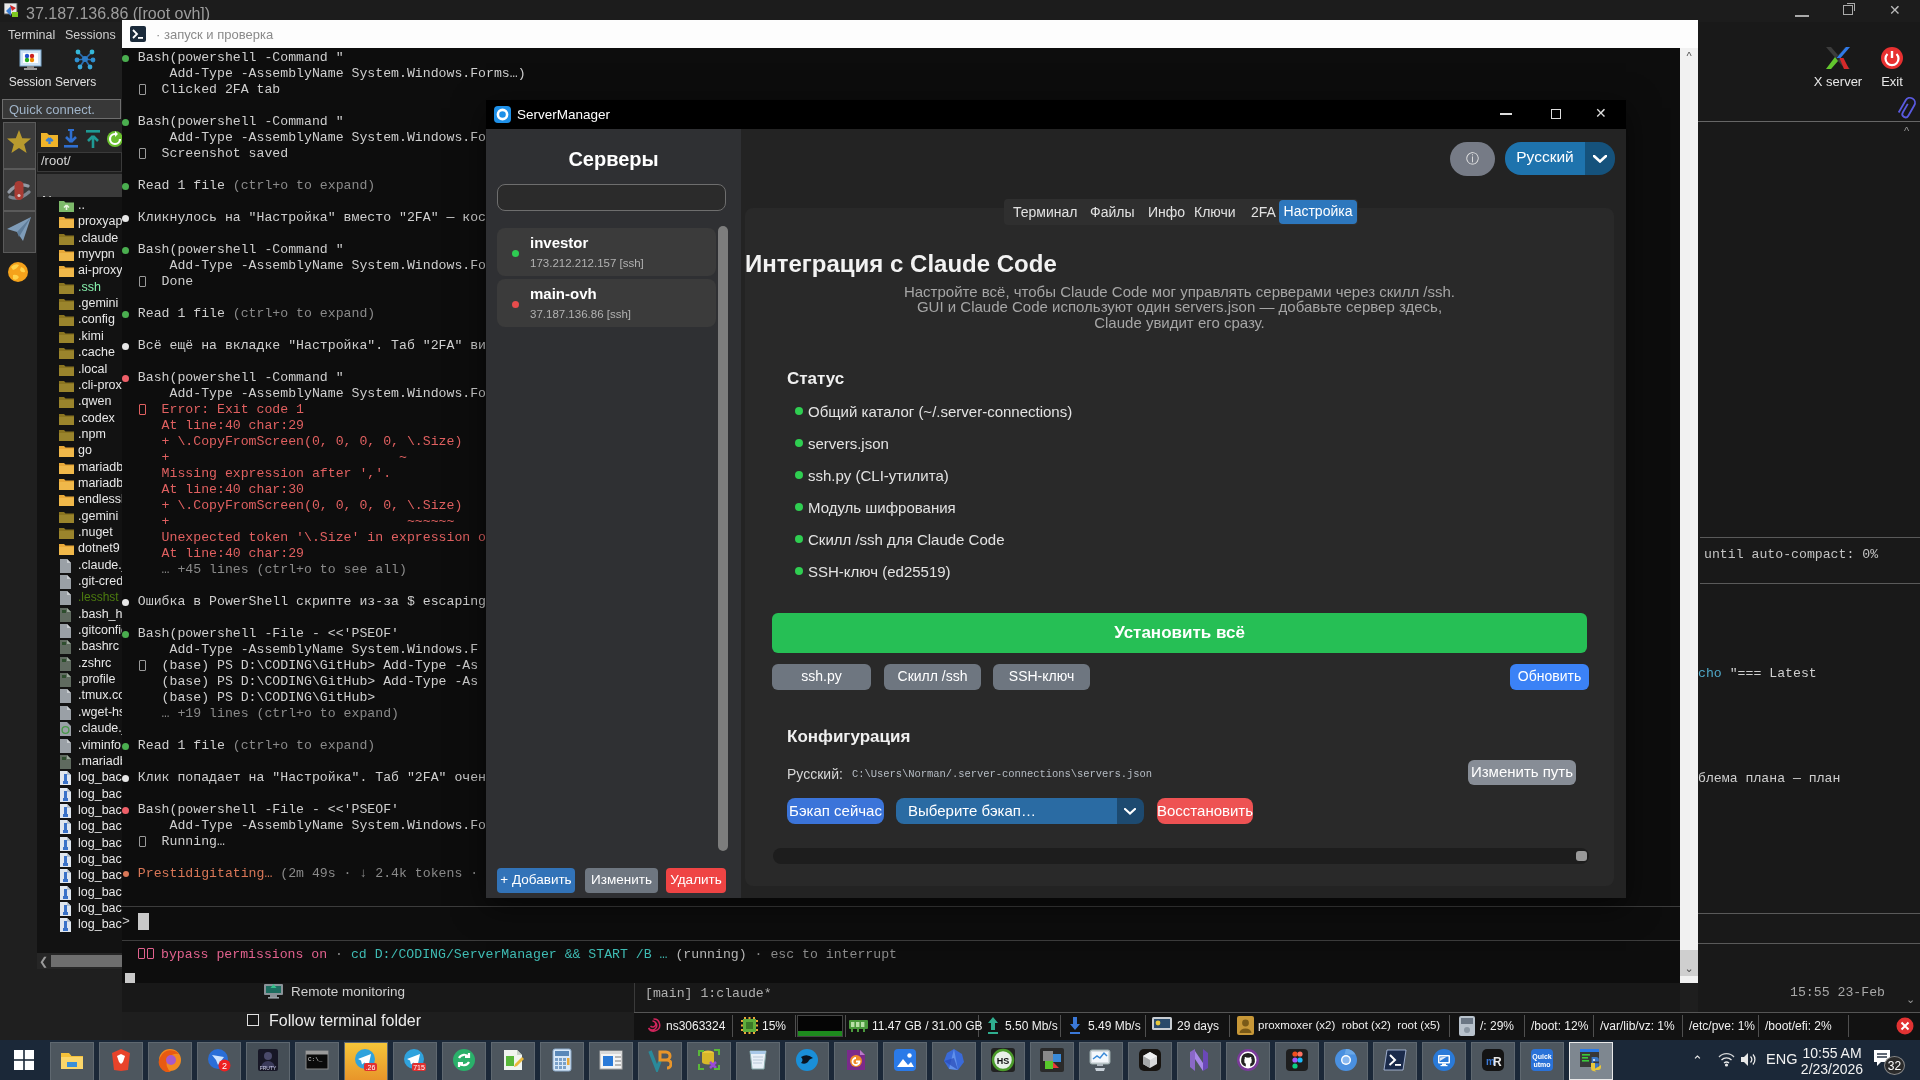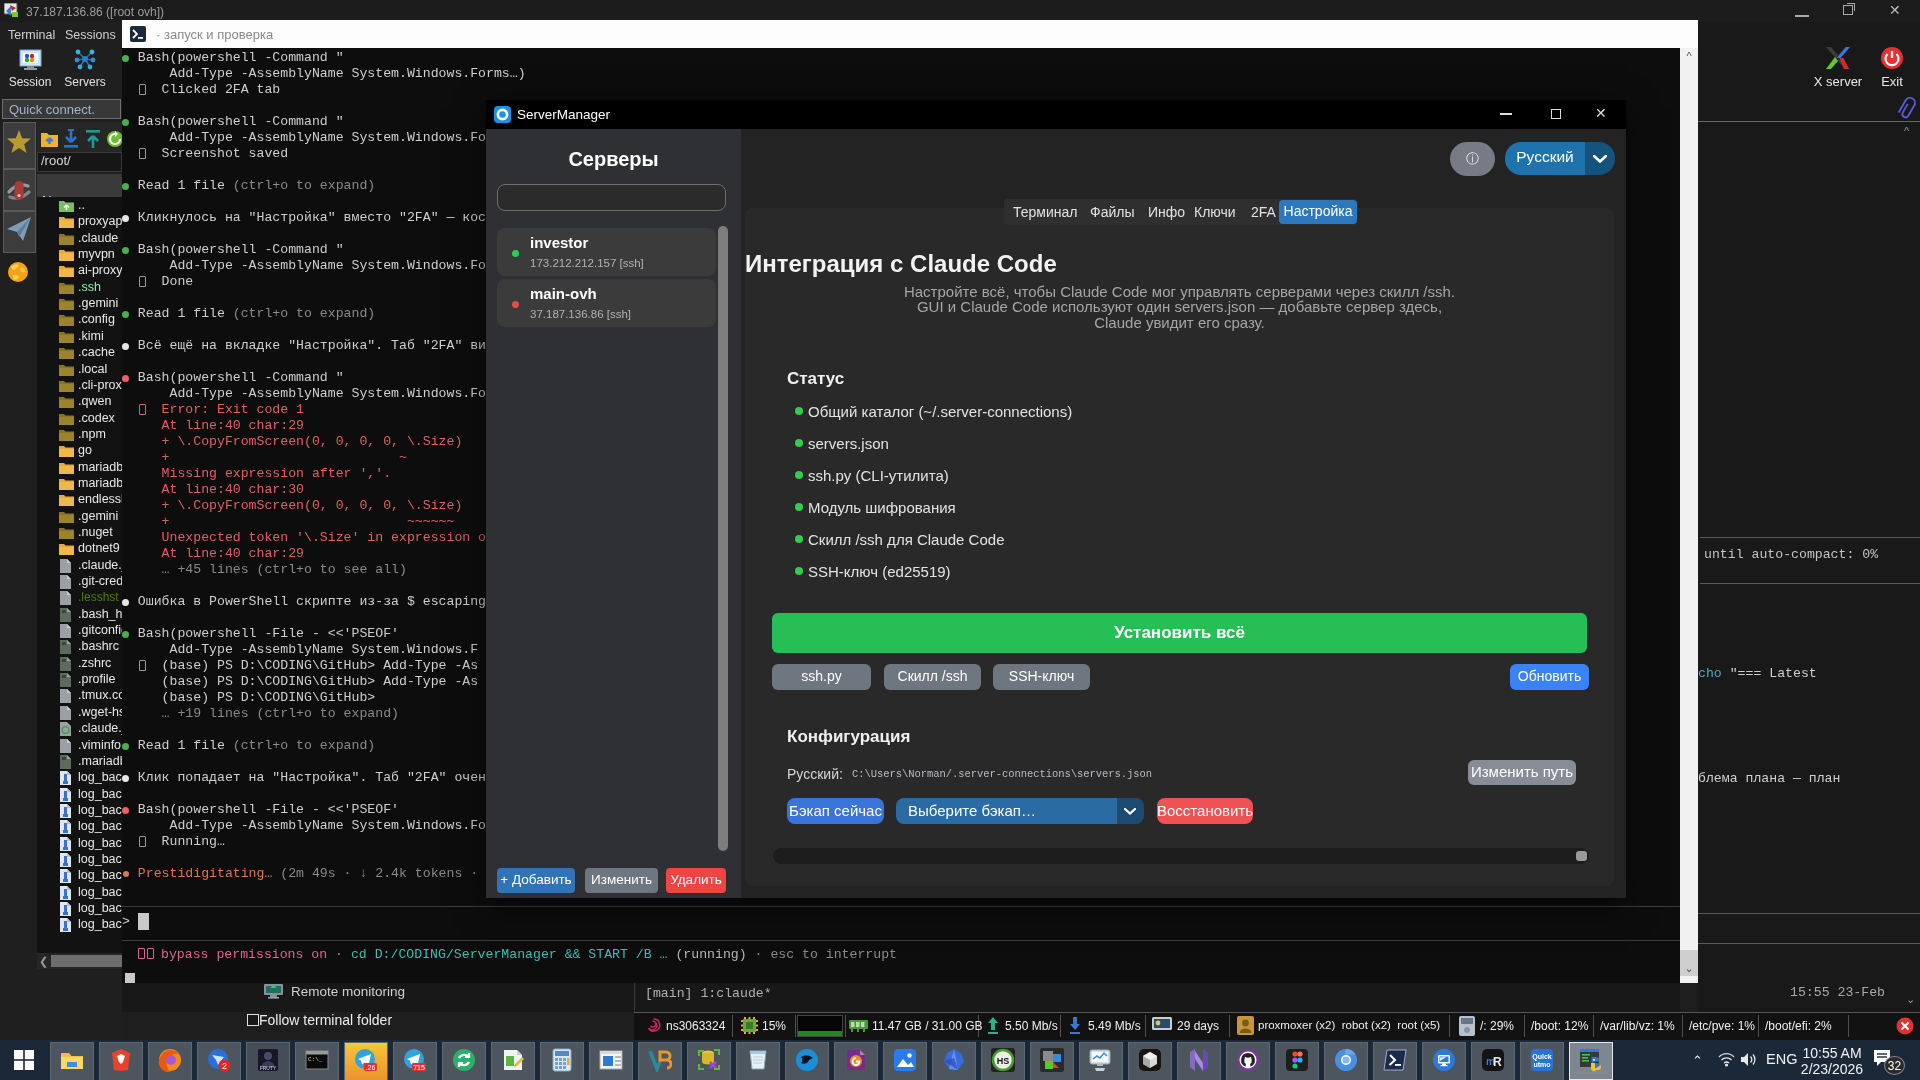--- a/index.html
+++ b/index.html
@@ -13,21 +13,21 @@
 </style></head><body>
 <div id="stage">
 
 <div class="abs" style="left:0;top:0;width:1920px;height:22px;background:#1c1c1c"></div>
 <svg class="abs" style="left:4px;top:3px" width="16" height="16" viewBox="0 0 16 16">
  <rect x="0" y="0" width="13" height="11" fill="#e8e8e8" stroke="#555"></rect>
  <path d="M2 8 L7 3 L7 13 Z" fill="#3a7fd5"></path>
  <path d="M6 2 L12 5 L8 8 Z" fill="#cc2222"></path>
  <rect x="8" y="9" width="6" height="5" fill="#7ec820"></rect>
 </svg>
-<div class="abs" style="left:26px;top:5px;font-size:12px;color:#9d9d9d">37.187.136.86 ([root ovh])</div>
+<div class="abs" style="left:26px;top:5px;font-size:16px;color:#9d9d9d">37.187.136.86 ([root ovh])</div>
 <div class="abs" style="left:1795px;top:3px;width:14px;height:14px;border-bottom:2px solid #aaa;"></div>
 <div class="abs" style="left:1843px;top:5px;width:10px;height:10px;border:1px solid #aaa"></div>
 <div class="abs" style="left:1847px;top:3px;width:8px;height:8px;border:1px solid #aaa;border-bottom:0;border-left:0"></div>
 <div class="abs" style="left:1889px;top:2px;font-size:14px;color:#bbb">✕</div>
 
 <div class="abs" style="left:0;top:22px;width:122px;height:1018px;background:#1f1f1f"></div>
 <div class="abs" style="left:8px;top:28px;font-size:12.5px;color:#cfcfcf">Terminal</div>
 <div class="abs" style="left:65px;top:28px;font-size:12.5px;color:#cfcfcf">Sessions</div>
 
 <svg class="abs" style="left:19px;top:49px" width="23" height="22" viewBox="0 0 23 22">
@@ -51,21 +51,21 @@
         <line x1="11" y1="11" x2="16" y2="19"></line>
       </g>
  <circle cx="11" cy="11" r="3" fill="#2d7dc8"></circle>
  <circle cx="4" cy="4" r="2.4" fill="#35b8d8"></circle>
       <circle cx="18" cy="4" r="2.4" fill="#35b8d8"></circle>
  <circle cx="3" cy="12" r="2.4" fill="#2f8fd0"></circle>
       <circle cx="19" cy="12" r="2.4" fill="#2f8fd0"></circle>
  <circle cx="6" cy="19" r="2.4" fill="#3aa8d8"></circle>
       <circle cx="16" cy="19" r="2.4" fill="#3aa8d8"></circle>
 </svg>
-<div class="abs" style="left:55px;top:75px;width:60px;text-align:center;font-size:12px;color:#e0e0e0">Servers</div>
+<div class="abs" style="left:55px;top:75px;width:60px;text-align:left;font-size:12px;color:#e0e0e0">Servers</div>
 
 <div class="abs" style="left:2px;top:99px;width:119px;height:20px;background:#383838;border:1px solid #6e6e6e;color:#9fb3c8;font-size:13px;padding:2px 0 0 6px">Quick connect.</div>
 
 <div class="abs" style="left:3px;top:122px;width:33px;height:47px;background:#3c3c3c;border:1px solid #5a5a5a"></div>
 <div class="abs" style="left:3px;top:169px;width:33px;height:42px;background:#3c3c3c;border:1px solid #5a5a5a"></div>
 <div class="abs" style="left:3px;top:211px;width:33px;height:42px;background:#3c3c3c;border:1px solid #5a5a5a"></div>
 <svg class="abs" style="left:6px;top:129px" width="26" height="26" viewBox="0 0 26 26">
       <path d="M13 1 L16.2 9.2 L25 9.6 L18.2 15.2 L20.6 24 L13 19 L5.4 24 L7.8 15.2 L1 9.6 L9.8 9.2 Z" fill="#b89a2e"></path>
     </svg>
 <svg class="abs" style="left:7px;top:176px" width="24" height="28" viewBox="0 0 24 28">
@@ -491,21 +491,21 @@
 <div class="abs" style="left:122px;top:983px;width:1558px;height:29px;background:#181818"></div>
 <svg class="abs" style="left:263px;top:984px" width="21" height="15" viewBox="0 0 21 15">
  <rect x="1" y="0" width="19" height="11" rx="1" fill="#8a9298"></rect>
  <rect x="3" y="2" width="15" height="7" fill="#1d6d60"></rect>
  <path d="M10.5 0 l3 4 h-6 z" fill="#35c08a"></path>
  <rect x="7" y="11" width="7" height="2" fill="#8a9298"></rect>
       <rect x="5" y="13" width="11" height="1.6" fill="#9aa2a8"></rect>
 </svg>
 <div class="abs" style="left:291px;top:984px;font-size:13.5px;color:#d0d0d0">Remote monitoring</div>
 <div class="abs" style="left:247px;top:1014px;width:12px;height:12px;border:1.4px solid #e0e0e0;background:#181818"></div>
-<div class="abs" style="left:259px;top:1012px;font-size:14px;color:#ececec">Follow terminal folder</div>
+<div class="abs" style="left:269px;top:1012px;font-size:16px;color:#ececec">Follow terminal folder</div>
 <div class="abs mono" style="left:645px;top:986px;font-size:13.2px;color:#b0b0b0">[main] 1:claude*</div>
 
 <div class="abs" style="left:486px;top:100px;width:1140px;height:798px;background:#232323;box-shadow:0 8px 30px rgba(0,0,0,0.55)">
  <div class="abs" style="left:0;top:0;width:1140px;height:29px;background:#000"></div>
  <svg class="abs" style="left:8px;top:6px" width="17" height="17" viewBox="0 0 17 17">
   <rect x="0" y="0" width="17" height="17" rx="4" fill="#1e90e8"></rect>
   <circle cx="8.5" cy="8.5" r="4.6" fill="none" stroke="#fff" stroke-width="2.6"></circle>
  </svg>
  <div class="abs" style="left:31px;top:7px;font-size:13.5px;color:#fff">ServerManager</div>
  <div class="abs" style="left:1014px;top:13px;width:12px;height:1.5px;background:#ddd"></div>

